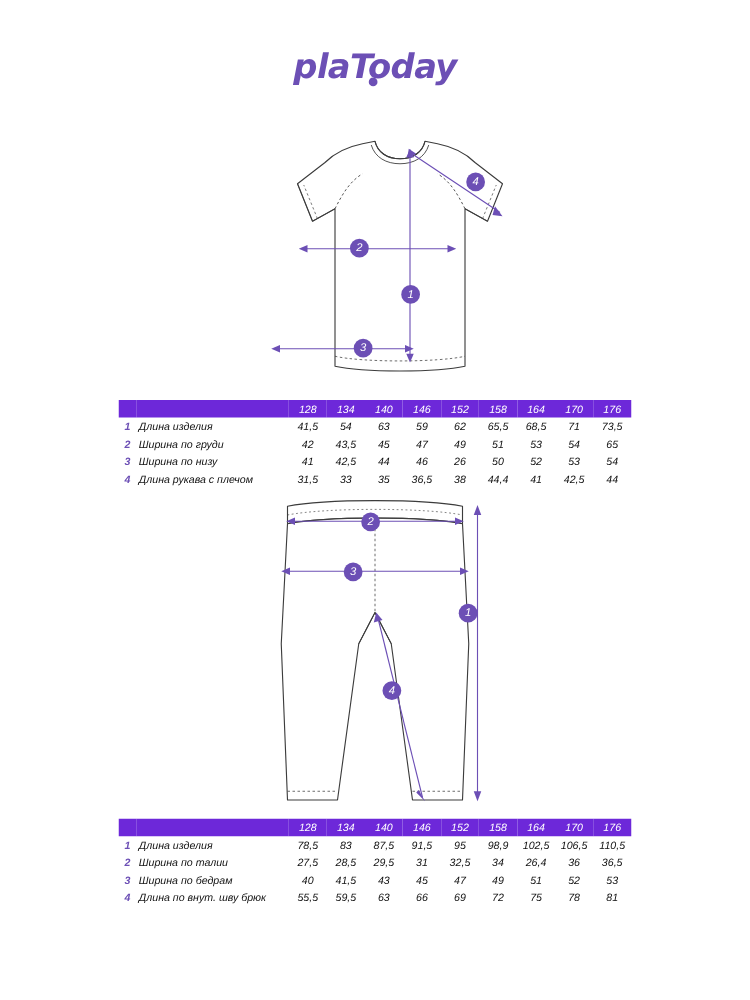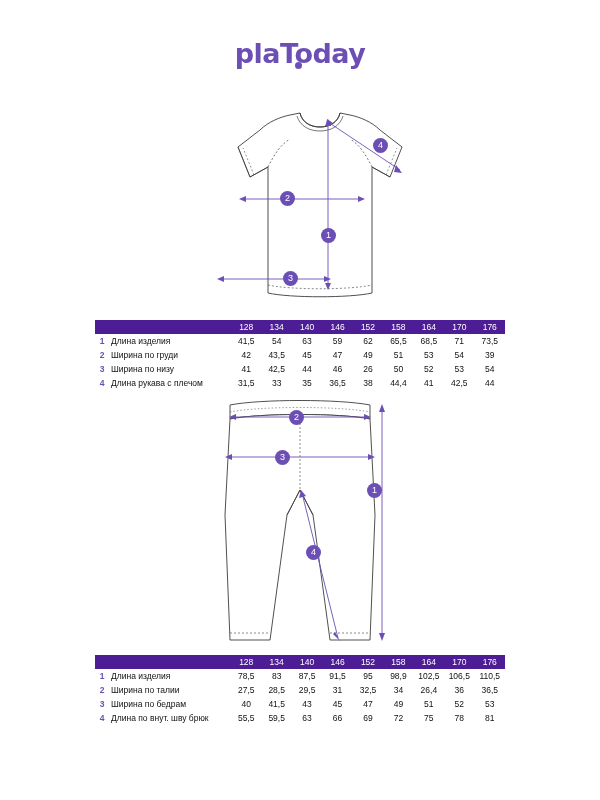--- a/index.html
+++ b/index.html
@@ -12,20 +12,21 @@
     height: 800px;
     font-family: "Liberation Sans", sans-serif;
     color: #000;
     position: relative;
     overflow: hidden;
   }
   .page {
     width: 588px;
     height: 800px;
     position: relative;
+    font-style: italic;
   }
   
   .logo {
     position: absolute;
     top: 38px;
     left: 0;
     width: 600px;
     text-align: center;
     font-size: 27px;
     font-weight: bold;
@@ -71,21 +72,21 @@
   }
   .table-shirt { top: 320px; }
   .table-pants { top: 655px; }
 
   table {
     border-collapse: collapse;
     width: 410px;
     table-layout: fixed;
   }
   thead tr {
-    background: #4c1d95;
+    background: #6d28d9;
     color: #ffffff;
   }
   thead th {
     height: 14px;
     font-weight: normal;
     font-size: 8.5px;
     text-align: center;
     padding: 0;
   }
   thead th.th-num { width: 14px; }
@@ -205,21 +206,21 @@
           <td class="c-num">2</td>
           <td class="c-name">Ширина по груди</td>
           <td>42</td>
           <td>43,5</td>
           <td>45</td>
           <td>47</td>
           <td>49</td>
           <td>51</td>
           <td>53</td>
           <td>54</td>
-          <td>39</td>
+          <td>65</td>
         </tr>
         <tr>
           <td class="c-num">3</td>
           <td class="c-name">Ширина по низу</td>
           <td>41</td>
           <td>42,5</td>
           <td>44</td>
           <td>46</td>
           <td>26</td>
           <td>50</td>

